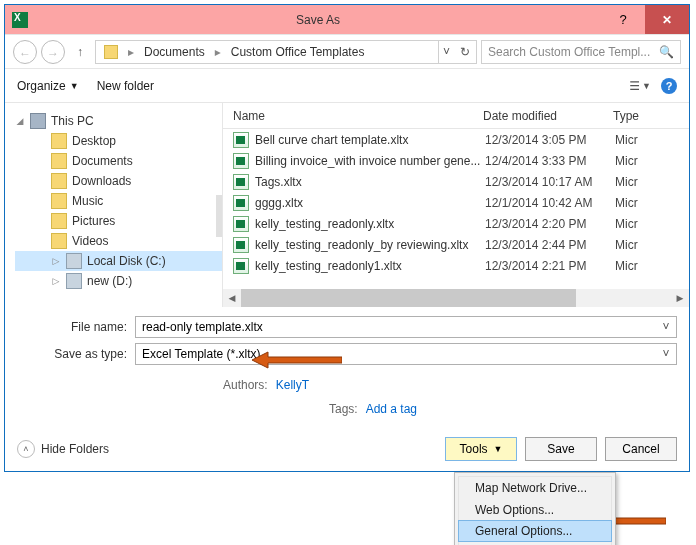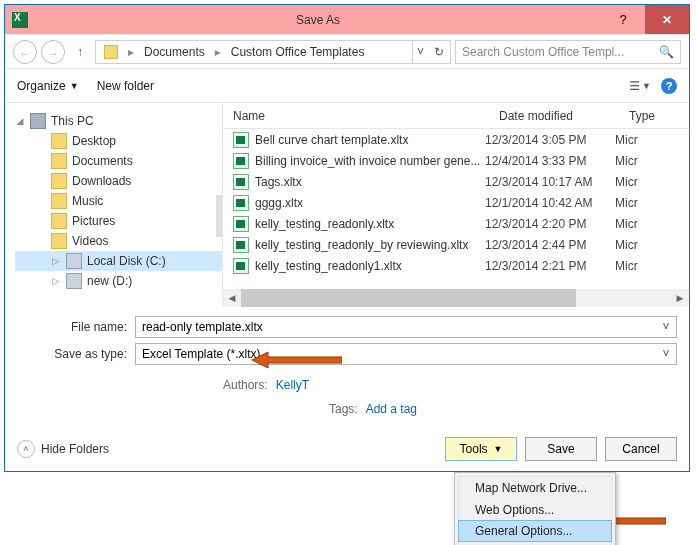--- a/index.html
+++ b/index.html
@@ -32,21 +32,21 @@
   }
   .up-btn { width: 22px; height: 22px; display:flex; align-items:center; justify-content:center; color:#555;}
   .address {
     flex: 1; height: 24px; border: 1px solid #d0d0d0; display: flex; align-items: center; padding: 0 2px; gap: 2px; background:#fff;
   }
   .address .chip { padding: 0 6px; color: #333; height:100%; display:flex; align-items:center; }
   .address .arr { color:#888; padding:0 2px;}
   .addr-right { margin-left:auto; display:flex; align-items:center; gap:2px; color:#555;}
   .addr-right .drop { border-left:1px solid #d0d0d0; width:16px; height:22px; display:flex; align-items:center; justify-content:center;}
   .search {
-    width: 226px; height: 24px; border: 1px solid #d0d0d0; display:flex; align-items:center; padding:0 6px; color:#888;
+    width: 200px; height: 24px; border: 1px solid #d0d0d0; display:flex; align-items:center; padding:0 6px; color:#888;
   }
   .search .mag { margin-left:auto; color:#888; }
 
   .cmdbar {
     height: 34px; display: flex; align-items: center; padding: 0 12px; gap: 18px;
     border-bottom: 1px solid #e6e6e6; color:#1a1a1a;
   }
   .cmdbar .organize { display:flex; align-items:center; gap:4px; }
   .cmdbar .right { margin-left:auto; display:flex; align-items:center; gap:10px; color:#555; }
   .view-btn { display:flex; align-items:center; gap:2px; }
@@ -64,21 +64,21 @@
   .ico { width:16px; height:16px; display:inline-block; background:#f7d774; border:1px solid #d6b84a; }
   .ico.pc { background:#a6b5c6; border-color:#7b8a9b; }
   .ico.drive { background:#c8d4df; border-color:#8fa0af;}
    .splitter { position:absolute; right:0; top:45%; width:6px; height:42px; background:#e0e0e0; }
 
   .filepane { flex:1; display:flex; flex-direction:column; overflow:hidden; position:relative;}
   .cols {
     height:26px; border-bottom:1px solid #e6e6e6; display:flex; align-items:center; color:#3b3b3b; padding-left:10px;
   }
   .col-name { width:250px; }
-  .col-date { width:130px;margin-left:16px; }
+  .col-date { width:130px; }
   .col-type { flex:1; }
   .rows { flex:1; overflow:hidden; }
   .row { height:21px; display:flex; align-items:center; padding-left:10px; color:#333;}
   .row .fi { width:16px; height:16px; background:linear-gradient(#fff,#dff3e4); border:1px solid #6fae79; margin-right:6px; position:relative;}
   .row .fi::after{ content:""; position:absolute; left:2px; top:3px; width:9px; height:8px; background:#107c41;}
   .row .nm { width:230px; white-space:nowrap; overflow:hidden; text-overflow:ellipsis; }
   .row .dt { width:130px; color:#444;}
   .row .ty { flex:1; color:#444;}
 
   .hscroll { height:18px; background:#f1f1f1; display:flex; align-items:center;}

